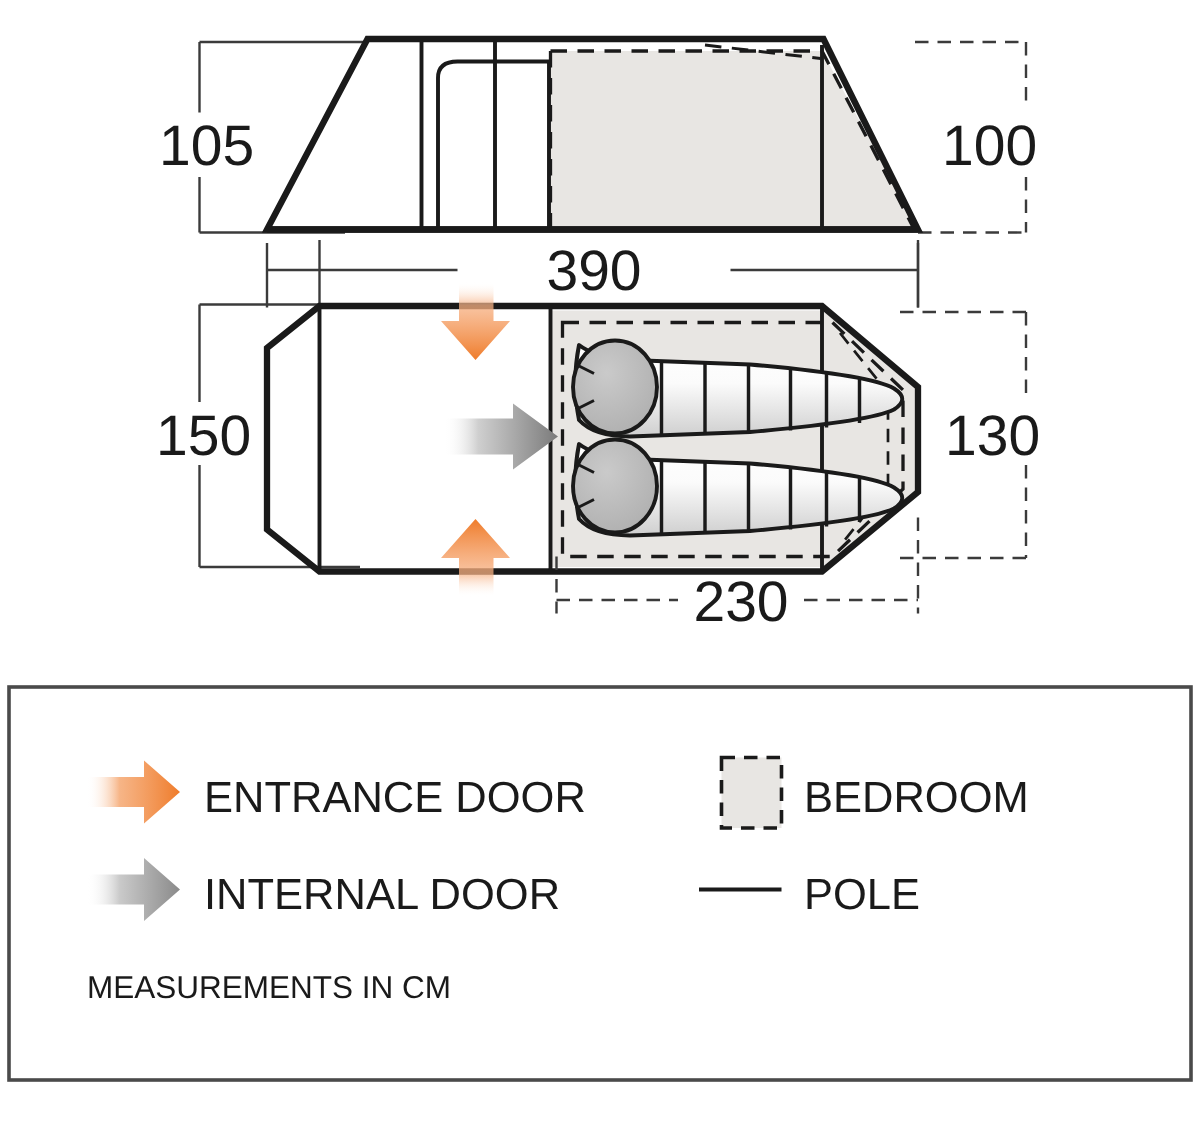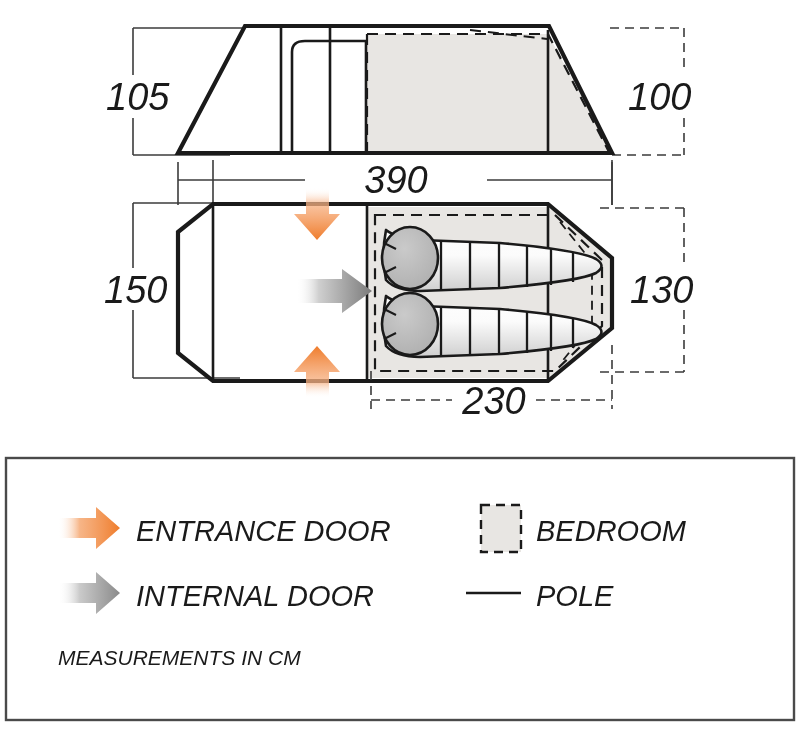--- a/index.html
+++ b/index.html
@@ -15,21 +15,20 @@
     color: #1a1a1a;
     position: relative;
     overflow: hidden;
   }
   #diagram-root {
     position: absolute;
     left: 0;
     top: 0;
     width: 800px;
     height: 556px;
-    font-style: italic;
   }
   svg.layer {
     position: absolute;
     left: 0;
     top: 0;
     width: 800px;
     height: 753px;
     display: block;
   }
   .dim-text {

